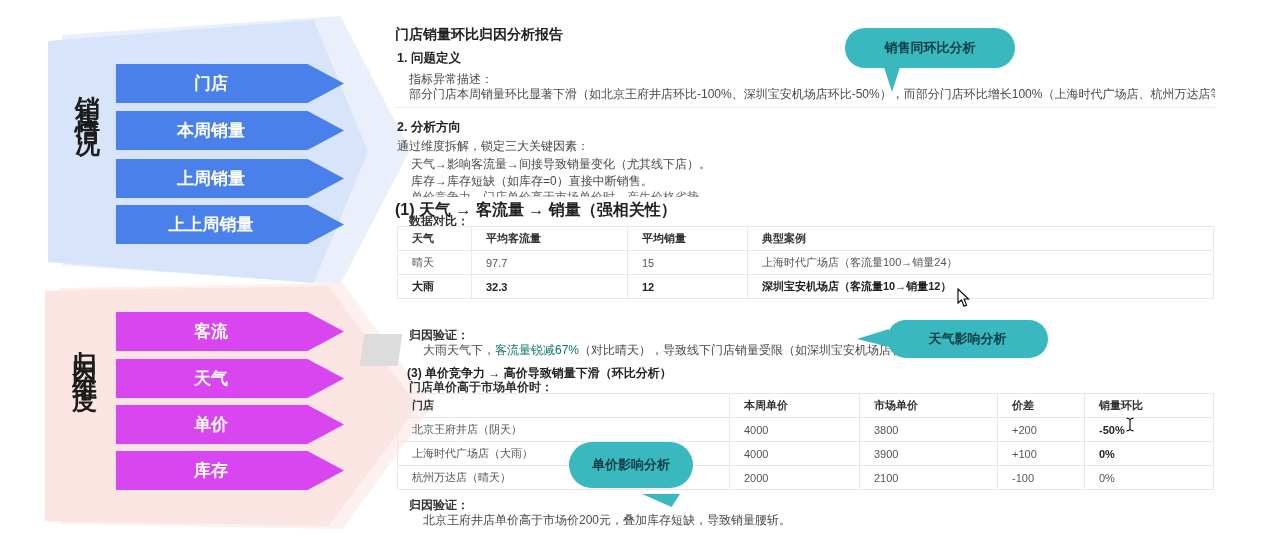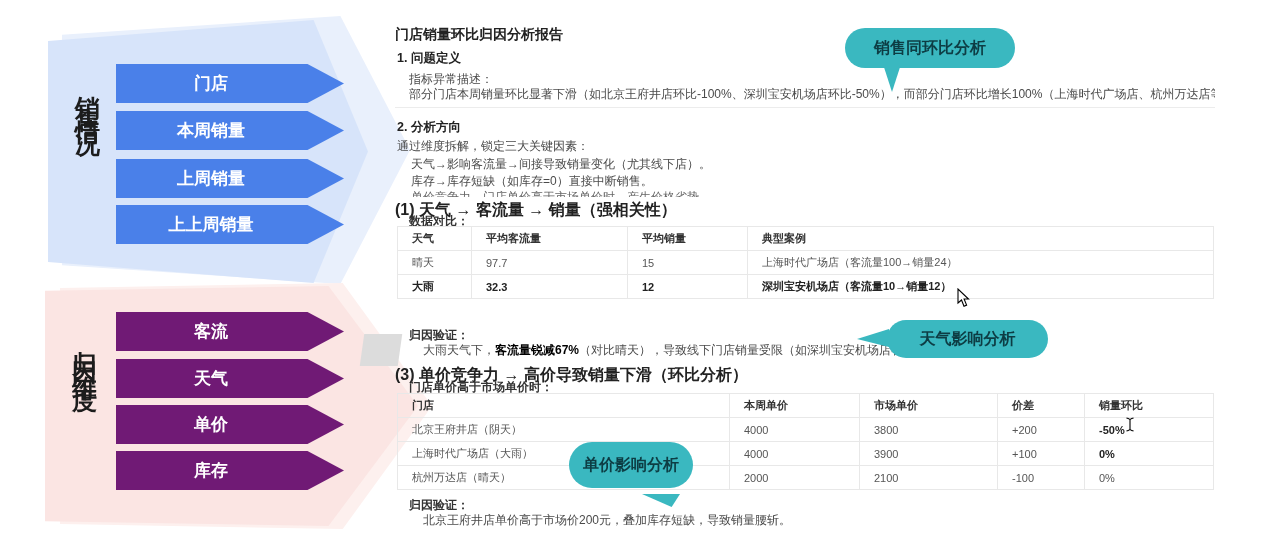--- a/index.html
+++ b/index.html
@@ -20,21 +20,21 @@
   .vlabel { position:absolute; writing-mode:vertical-rl; text-orientation:upright;
     font-weight:bold; font-size:25px; color:#1c1c1c; letter-spacing:12px; line-height:1; }
   .vlabel-sales { left:75px; top:76px; }
   .vlabel-attr  { left:72px; top:330px; }
 
   .flow-arrow { position:absolute; left:116px; width:228px; height:39px;
     clip-path:polygon(0 0,84% 0,100% 50%,84% 100%,0 100%);
     color:#fff; font-weight:bold; font-size:17px;
     display:flex; align-items:center; justify-content:center; padding-right:38px; }
   .arrow-blue { background:#4a80e9; }
-  .arrow-red  { background:#701a75;font-family:Liberation Mono, monospace; }
+  .arrow-red  { background:#d946ef;font-family:Liberation Mono, monospace; }
   .ab1{top:64px;} .ab2{top:111px;} .ab3{top:159px;} .ab4{top:205px;}
   .ar1{top:312px;} .ar2{top:359px;} .ar3{top:405px;} .ar4{top:451px;}
 
   .gray-chip { position:absolute; left:362px; top:334px; width:38px; height:32px;
     background:#dcdcdc; transform:skewX(-8deg); }
 
   
   .doc { position:absolute; left:395px; top:0; width:822px; height:546px; color:#4a4a4a; }
   .doc > div { position:absolute; }
   .doc-title { top:26px; left:0; font-size:14px; font-weight:bold; color:#222; }
@@ -55,29 +55,29 @@
   .tbl { position:absolute; left:2px; width:816px; border-collapse:collapse; table-layout:fixed; }
   .tbl1 { top:226px; } .tbl2 { top:393px; }
   .tbl th, .tbl td { border:1px solid #e8e8e8; padding:4px 14px; font-size:11px;
     text-align:left; color:#555; height:23px; overflow:hidden; white-space:nowrap; }
   .tbl th { font-weight:bold; color:#333; }
   .bold-row td { font-weight:bold; color:#222; }
   td.bold-cell { font-weight:bold; color:#222; }
   .v1-h { top:327px; left:14px; }
   .v1-l1 { top:342px; left:28px; }
   .v1-l2 { top:357px; left:28px; }
-  .b-inline { font-weight:bold; color:#000000; }
-  .a3-h { top:365px; left:0; font-size:16px; font-weight:bold; color:#222; }
+  .b-inline { font-weight:normal; color:#0f766e; }
+  .a3-h { top:365px; left:12px; font-size:12px; font-weight:bold; color:#222; }
   .a3-label { top:379px; left:14px; }
   .v2-h { top:497px; left:14px; }
   .v2-l1 { top:512px; left:28px; }
 
   
   .callout { position:absolute; background:#3ab8c0; color:#0d3d44; font-weight:bold;
-    display:flex; align-items:center; justify-content:center; font-size:16px; }
+    display:flex; align-items:center; justify-content:center; font-size:13px; }
   .co-sales  { left:845px; top:28px;  width:170px; height:40px; border-radius:20px; }
   .co-weather{ left:887px; top:320px; width:161px; height:38px; border-radius:19px; }
   .co-price  { left:569px; top:442px; width:124px; height:46px; border-radius:27px; }
   .tail { position:absolute; background:#3ab8c0; }
   .tail-sales   { left:880px; top:66px;  width:24px; height:26px; clip-path:polygon(15% 0,85% 0,50% 100%); }
   .tail-weather { left:857px; top:329px; width:32px; height:18px; clip-path:polygon(0 55%,100% 0,100% 100%); }
   .tail-price   { left:642px; top:494px; width:38px; height:13px; clip-path:polygon(0 0,100% 0,78% 100%); }
 
   
   .mouse-cursor { position:absolute; left:957px; top:288px; }

